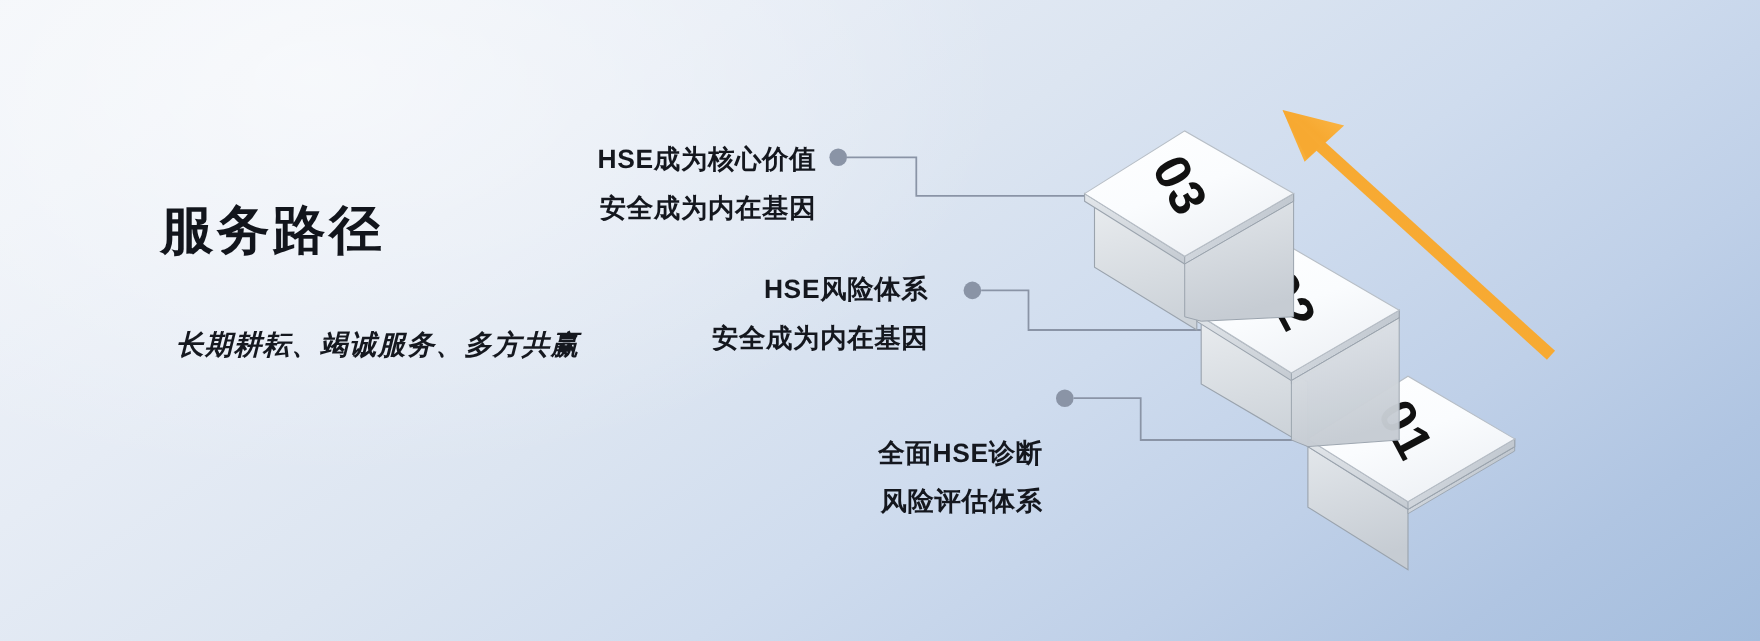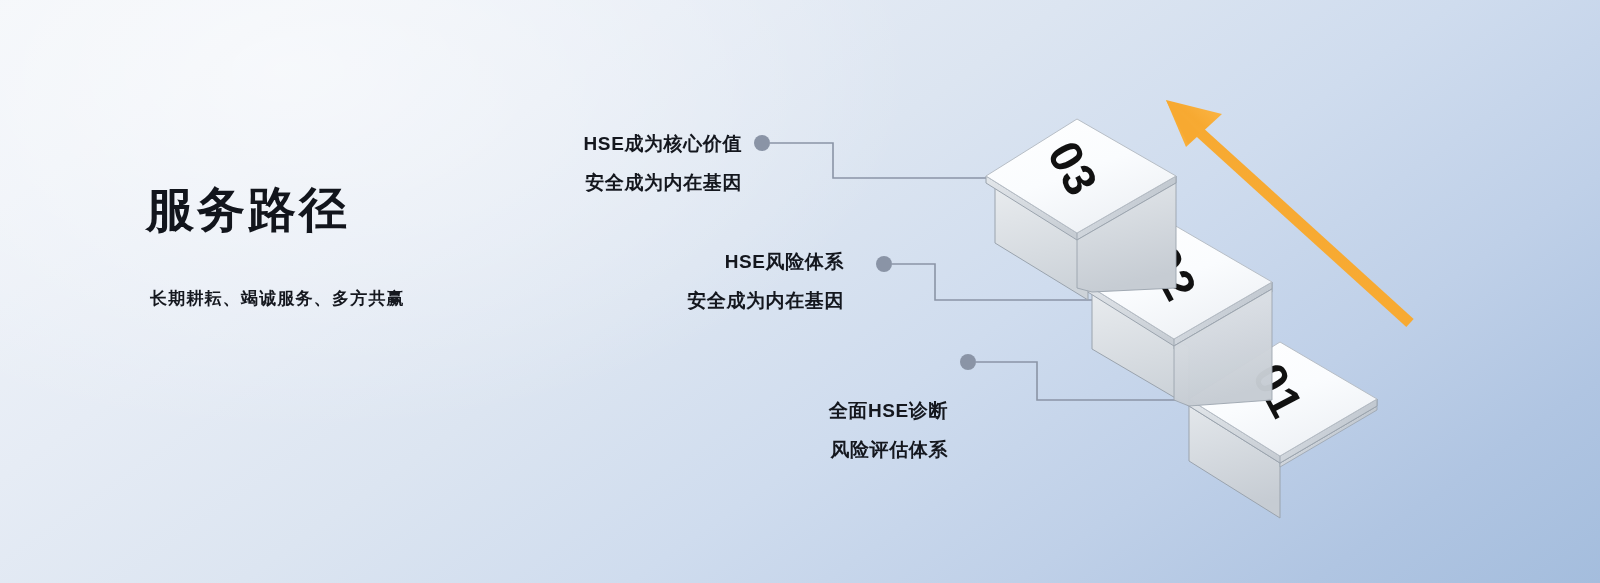--- a/index.html
+++ b/index.html
@@ -42,35 +42,36 @@
   .page-title {
     font-size: 48px;
     font-weight: 700;
     letter-spacing: 3px;
     color: #12151c;
     line-height: 1.18;
     margin: 0;
     white-space: nowrap;
   }
   .page-subtitle {
-    margin: 4px;
+    margin: 14px;
     padding-top: 44px;
-    font-size: 17px;
+    font-size: 25px;
     font-weight: 700;
     letter-spacing: 1.2px;
     color: #15181f;
     white-space: nowrap;
+    font-style: italic;
   }
 
   
   .callout {
     position: absolute;
     z-index: 6;
     color: #14171e;
-    font-size: 19px;
+    font-size: 24px;
     font-weight: 700;
     letter-spacing: 0.6px;
     text-align: right;
     line-height: 1;
     white-space: nowrap;
   }
   .callout .ln1 { display:block; }
   .callout .ln2 { display:block; padding-top: 20px; }
 
   #callout-3 { left: 360px; top: 134px; width: 382px; }

